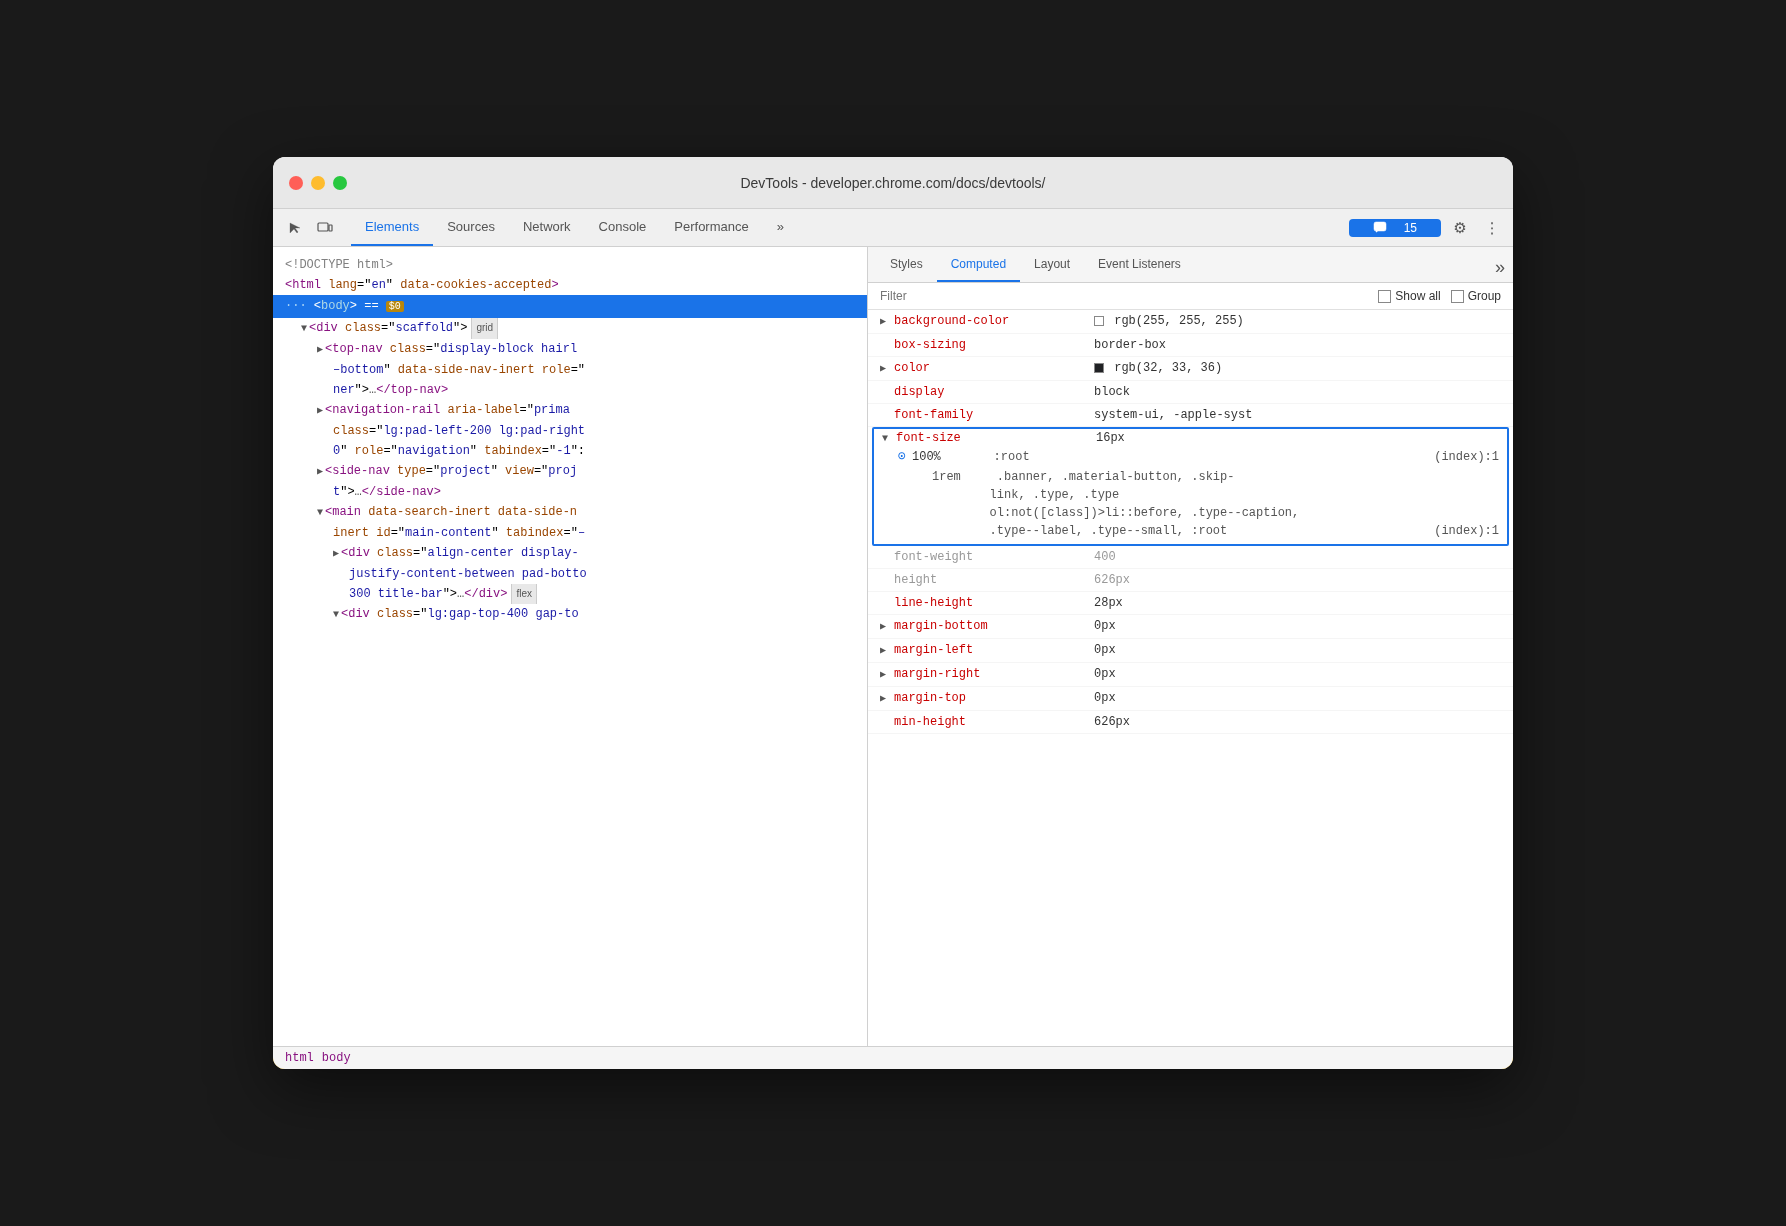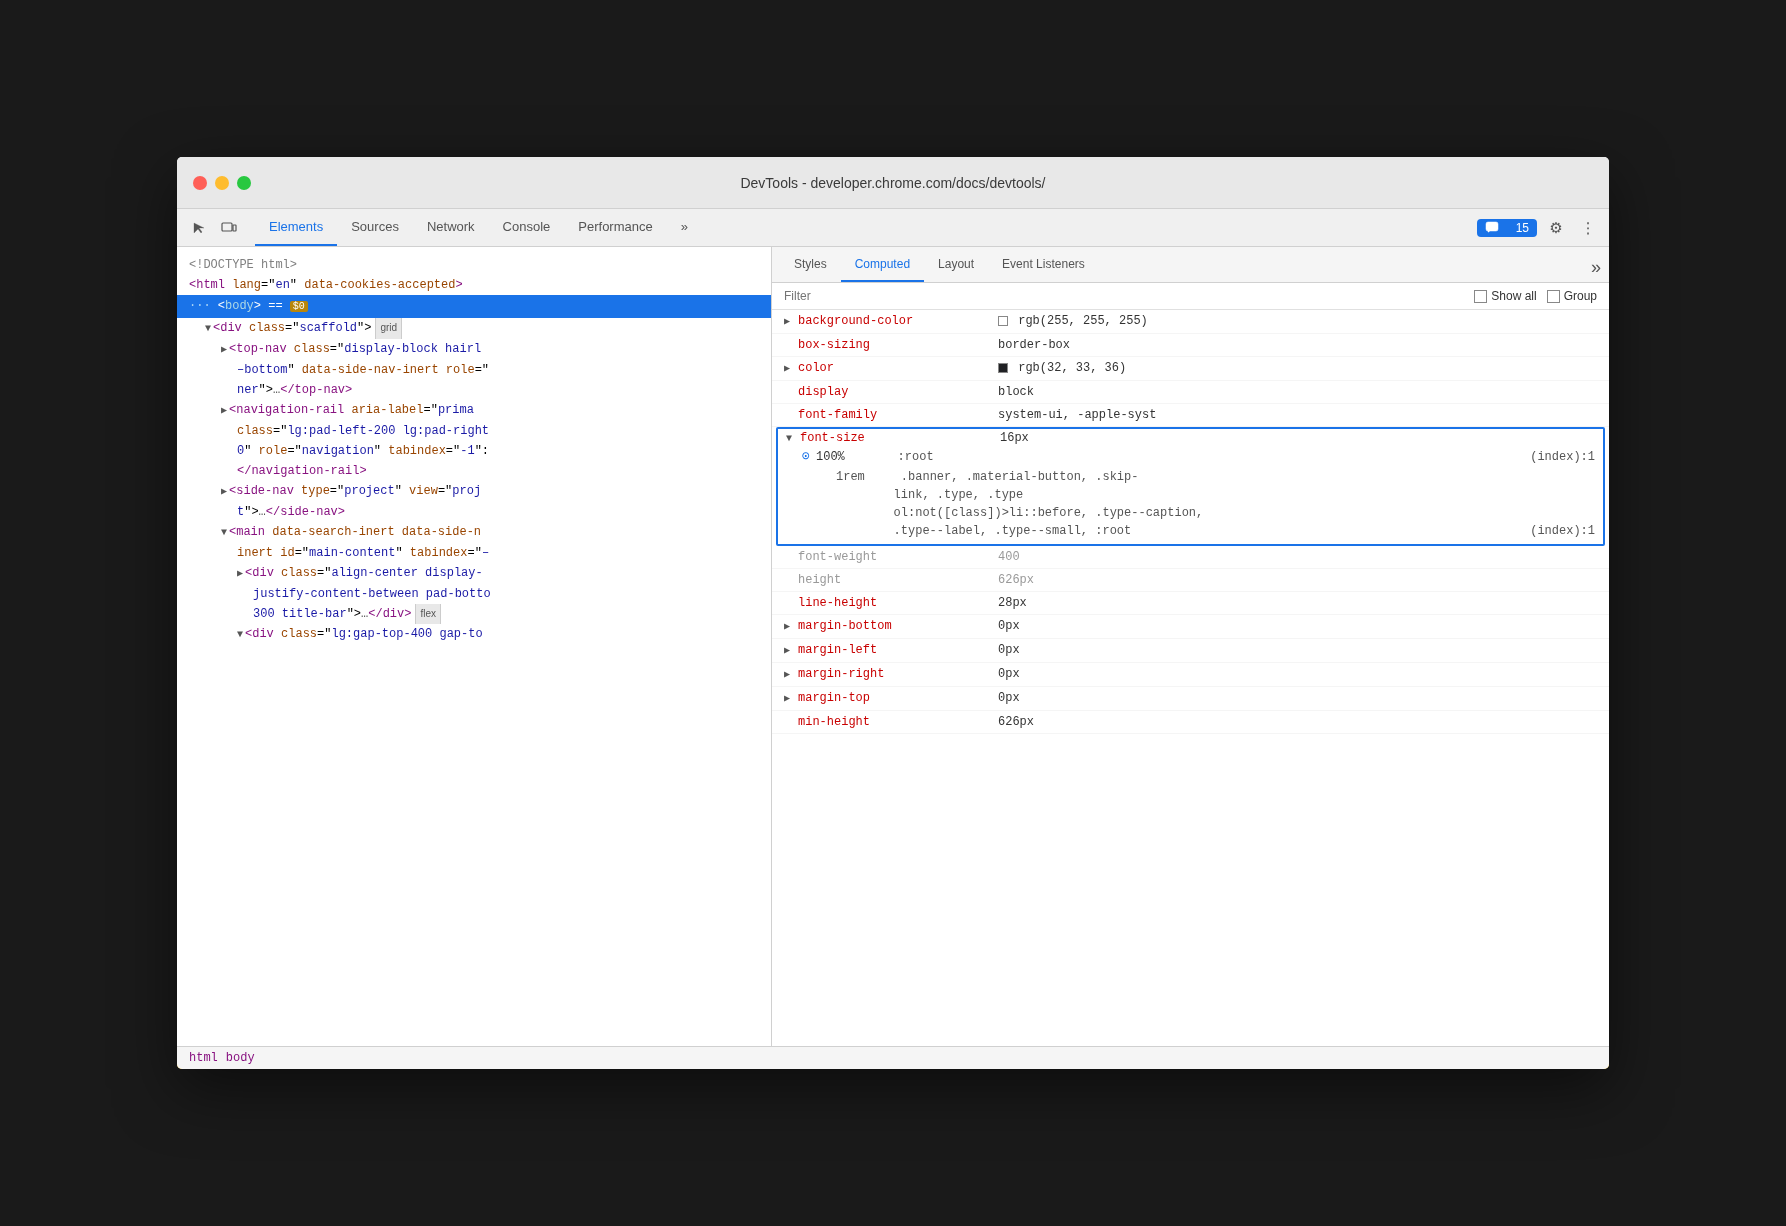--- a/index.html
+++ b/index.html
@@ -6,23 +6,23 @@
     body {
       background: #1a1a1a;
       display: flex;
       justify-content: center;
       align-items: center;
       min-height: 100vh;
       font-family: -apple-system, BlinkMacSystemFont, 'Segoe UI', sans-serif;
     }
 
     .window {
-      width: 1432px;
+      width: 1240px;
       background: #f5f5f5;
-      border-radius: 5px;
+      border-radius: 12px;
       overflow: hidden;
       box-shadow: 0 20px 60px rgba(0,0,0,0.5);
     }
 
     
     .title-bar {
       background: #e8e8e8;
       height: 52px;
       display: flex;
       align-items: center;
@@ -113,21 +113,21 @@
     .toolbar-right {
       display: flex;
       align-items: center;
       gap: 6px;
       margin-left: auto;
     }
     .chat-badge {
       background: #1a73e8;
       color: white;
       border-radius: 4px;
-      padding: 2px 8px;
+      padding: 2px 24px;
       font-size: 12px;
       display: flex;
       align-items: center;
       gap: 17px;
     }
     .toolbar-right-icon {
       width: 26px;
       height: 26px;
       display: flex;
       align-items: center;
@@ -465,23 +465,20 @@
           <span class="attr-value">ner</span><span>"&gt;</span><span class="ellipsis">…</span><span class="tag">&lt;/top-nav&gt;</span>
         </div>
         <div class="dom-line indent3">
           <span class="triangle">▶</span><span class="tag">&lt;navigation-rail </span><span class="attr-name">aria-label</span><span>="</span><span class="attr-value">prima</span>
         </div>
         <div class="dom-line indent4">
           <span class="attr-name">class</span><span>="</span><span class="attr-value">lg:pad-left-200 lg:pad-right</span>
         </div>
         <div class="dom-line indent4">
           <span class="attr-value">0</span><span>" </span><span class="attr-name">role</span><span>="</span><span class="attr-value">navigation</span><span>" </span><span class="attr-name">tabindex</span><span>="</span><span class="attr-value">-1</span><span>":</span>
-        </div>
-        <div class="dom-line indent4">
-          <span class="tag">&lt;/navigation-rail&gt;</span>
         </div>
         <div class="dom-line indent3">
           <span class="triangle">▶</span><span class="tag">&lt;side-nav </span><span class="attr-name">type</span><span>="</span><span class="attr-value">project</span><span>" </span><span class="attr-name">view</span><span>="</span><span class="attr-value">proj</span>
         </div>
         <div class="dom-line indent4">
           <span class="attr-value">t</span><span>"&gt;</span><span class="ellipsis">…</span><span class="tag">&lt;/side-nav&gt;</span>
         </div>
         <div class="dom-line indent3">
           <span class="triangle">▼</span><span class="tag">&lt;main </span><span class="attr-name">data-search-inert</span><span class="attr-name"> data-side-n</span>
         </div>

